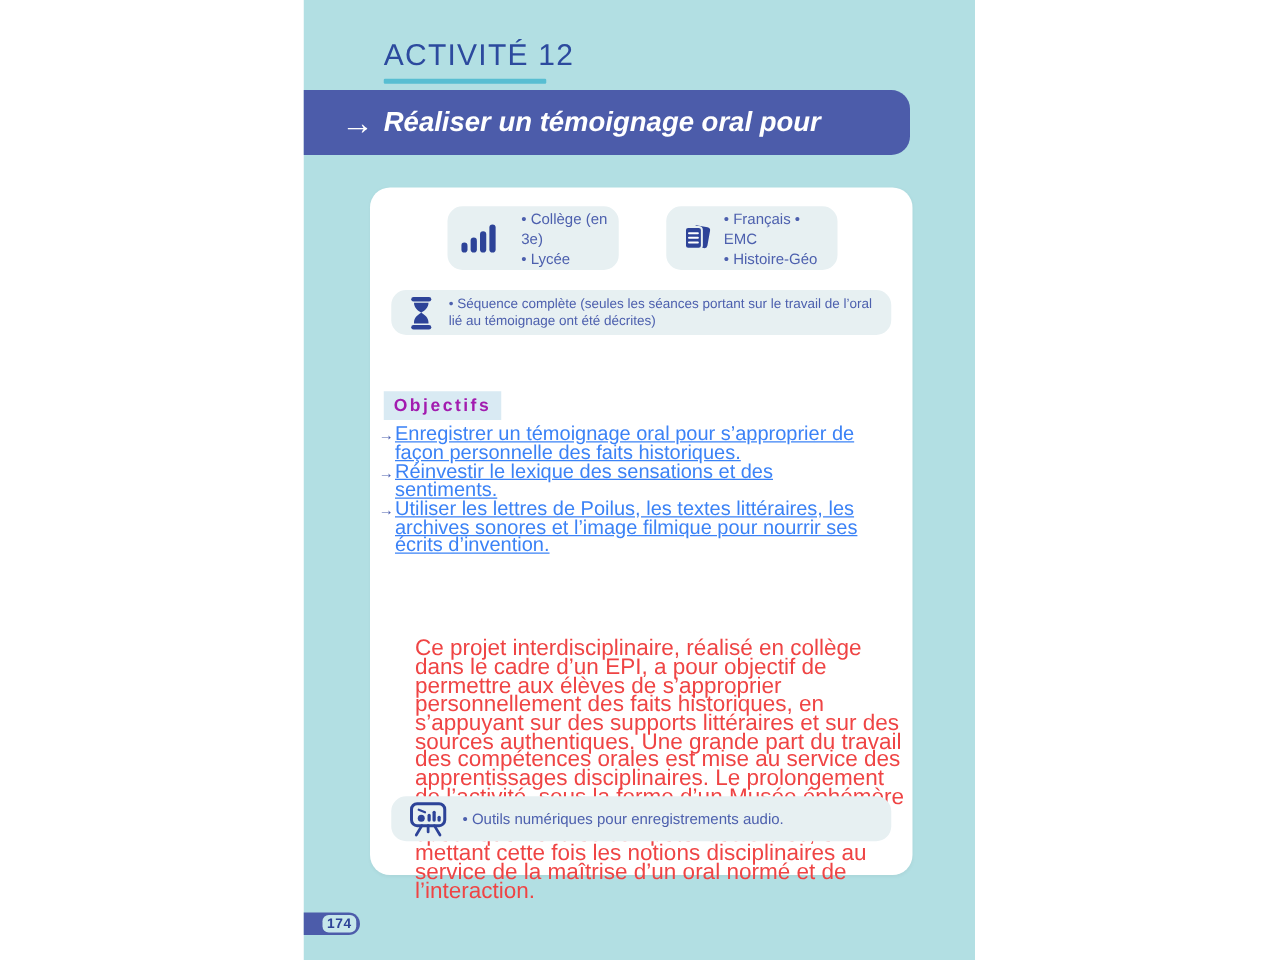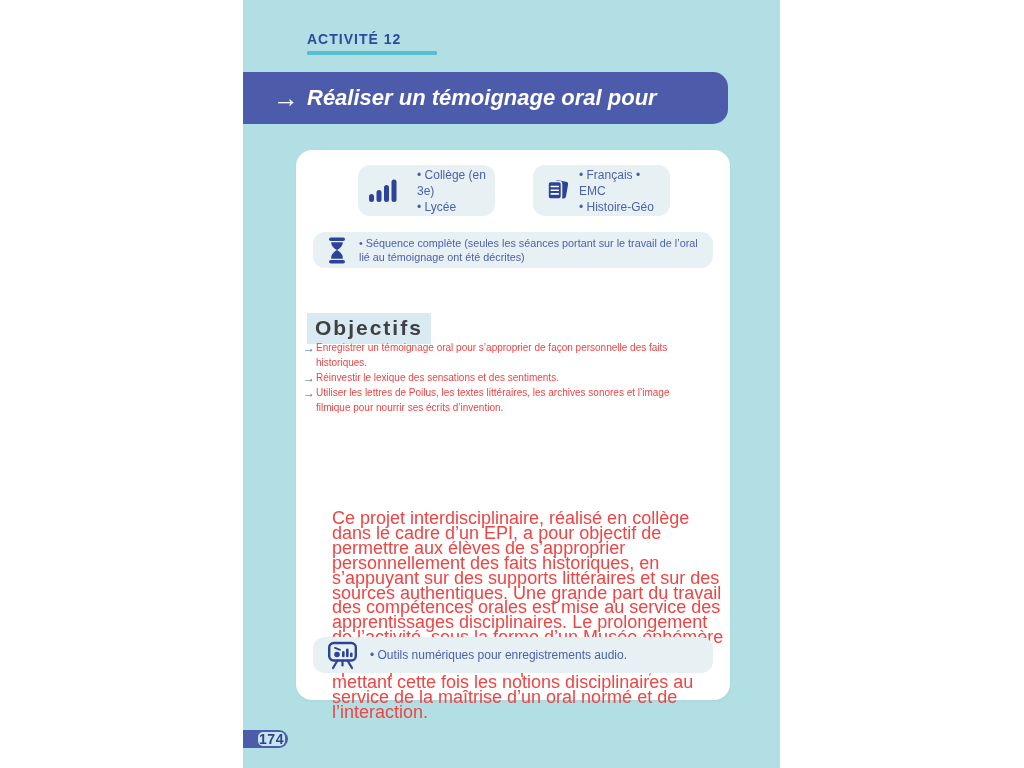--- a/index.html
+++ b/index.html
@@ -2,21 +2,21 @@
 <html><head>
 <meta charset="utf-8">
 <style>
   html,body{margin:0;padding:0;background:#ffffff;}
   .canvas{position:relative;width:1024px;height:768px;background:#ffffff;overflow:hidden;
           font-family:"Liberation Sans", sans-serif;}
   .page{position:absolute;left:243px;top:0;width:537px;height:768px;background:#b2dfe3;}
 
   
   .activity{position:absolute;left:64px;top:31px;}
-  .activity-label{font-size:14px;font-weight:bold;color:#2c4a9e;letter-spacing:1px;}
+  .activity-label{font-size:24px;font-weight:normal;color:#2c4a9e;letter-spacing:1px;}
   .activity-underline{width:130px;height:4px;background:#58bed2;margin-top:4px;border-radius:1px;}
 
   
   .banner{position:absolute;left:0;top:72px;width:485px;height:52px;background:#4c5caa;
           border-radius:0 15px 15px 0;}
   .banner-arrow{position:absolute;left:30px;top:50%;transform:translateY(-50%);
                 color:#ffffff;font-size:26px;font-weight:bold;line-height:1;}
   .banner-title{position:absolute;left:64px;top:50%;transform:translateY(-50%);
                 color:#ffffff;font-size:22px;font-weight:bold;font-style:italic;line-height:22px;}
 
@@ -28,41 +28,41 @@
   .badge-level{left:62px;top:15px;width:137px;height:51px;padding-left:11px;box-sizing:border-box;gap:20px;}
   .badge-subjects{left:237px;top:15px;width:137px;height:51px;padding-left:11px;box-sizing:border-box;gap:8px;align-items:center;}
   .badge-wide{left:17px;width:400px;height:36px;padding-left:14px;box-sizing:border-box;gap:12px;}
   .badge-duration{top:82px;}
   .badge-tools{top:487px;}
   .badge-text{color:#4d60ae;font-size:12px;line-height:16px;font-weight:500;}
   .badge-text-small{color:#4d60ae;font-size:10.8px;line-height:14px;font-weight:500;width:340px;}
   .icon{flex:0 0 auto;display:block;}
 
   
-  .section-heading{position:absolute;display:inline-block;background:#d9eaf3;color:#404040;
-                   font-size:21px;font-weight:bold;letter-spacing:2px;padding:3px 8px 4px 8px;}
+  .section-heading{position:absolute;display:inline-block;background:#d9eaf3;color:#a21caf;
+                   font-size:14px;font-weight:bold;letter-spacing:2px;padding:3px 8px 4px 8px;}
   .heading-objectifs{left:11px;top:163px;}
   .heading-intention{left:11px;top:318px;}
 
   
   .bullet-list{position:absolute;left:7px;top:191px;width:398px;margin:0;padding:0;list-style:none;}
   .bullet-item{display:flex;align-items:flex-start;margin:0;}
   .bullet-marker{flex:0 0 13px;color:#4d60ae;font-size:12px;line-height:14.9px;}
-  .bullet-text{color:#ef4444;font-size:10px;line-height:14.9px;}
+  .bullet-text{color:#3b82f6;font-size:16px;line-height:14.9px;text-decoration:underline;}
 
   
   .paragraph{position:absolute;left:20px;top:345px;width:396px;margin:16px;
              color:#ef4444;font-size:18px;line-height:14.9px;}
 
   
   .page-pill{position:absolute;left:0;top:730px;width:45px;height:18px;background:#4c5caa;
              border-radius:0 9px 9px 0;}
   .page-num-box{position:absolute;right:3px;top:2px;width:27px;height:14px;background:#c6e6eb;
                 border-radius:5px;display:flex;align-items:center;justify-content:center;}
-  .page-num{color:#2d4398;font-size:14px;font-weight:bold;letter-spacing:0.5px;}
+  .page-num{color:#2d4398;font-size:11px;font-weight:bold;letter-spacing:0.5px;}
 </style>
 </head>
 <body>
 
 <div class="canvas">
   <div class="page">
 
     <div class="activity">
       <div class="activity-label">ACTIVITÉ 12</div>
       <div class="activity-underline"></div>

